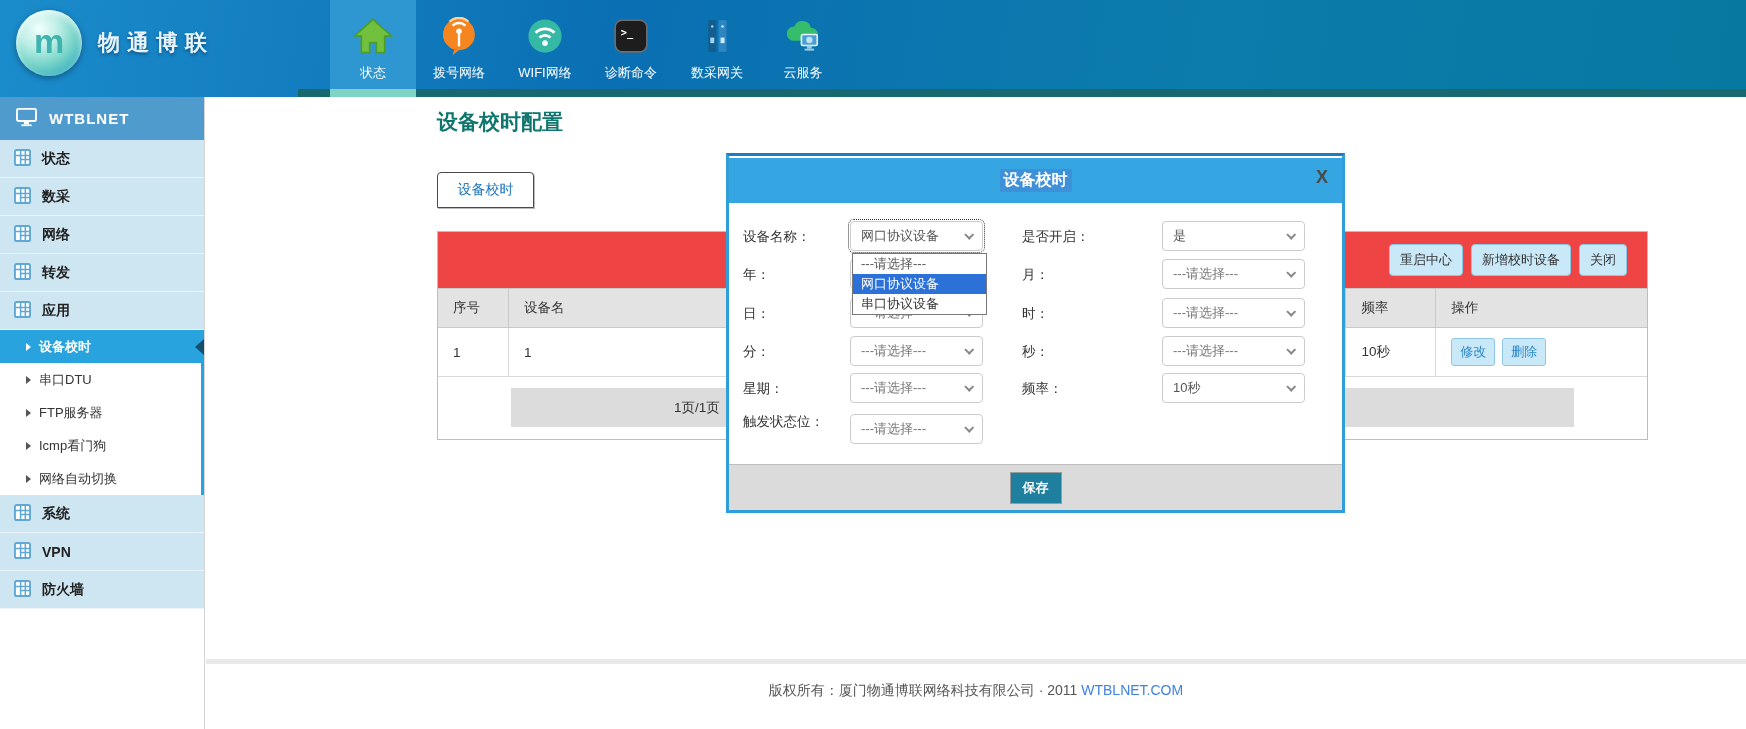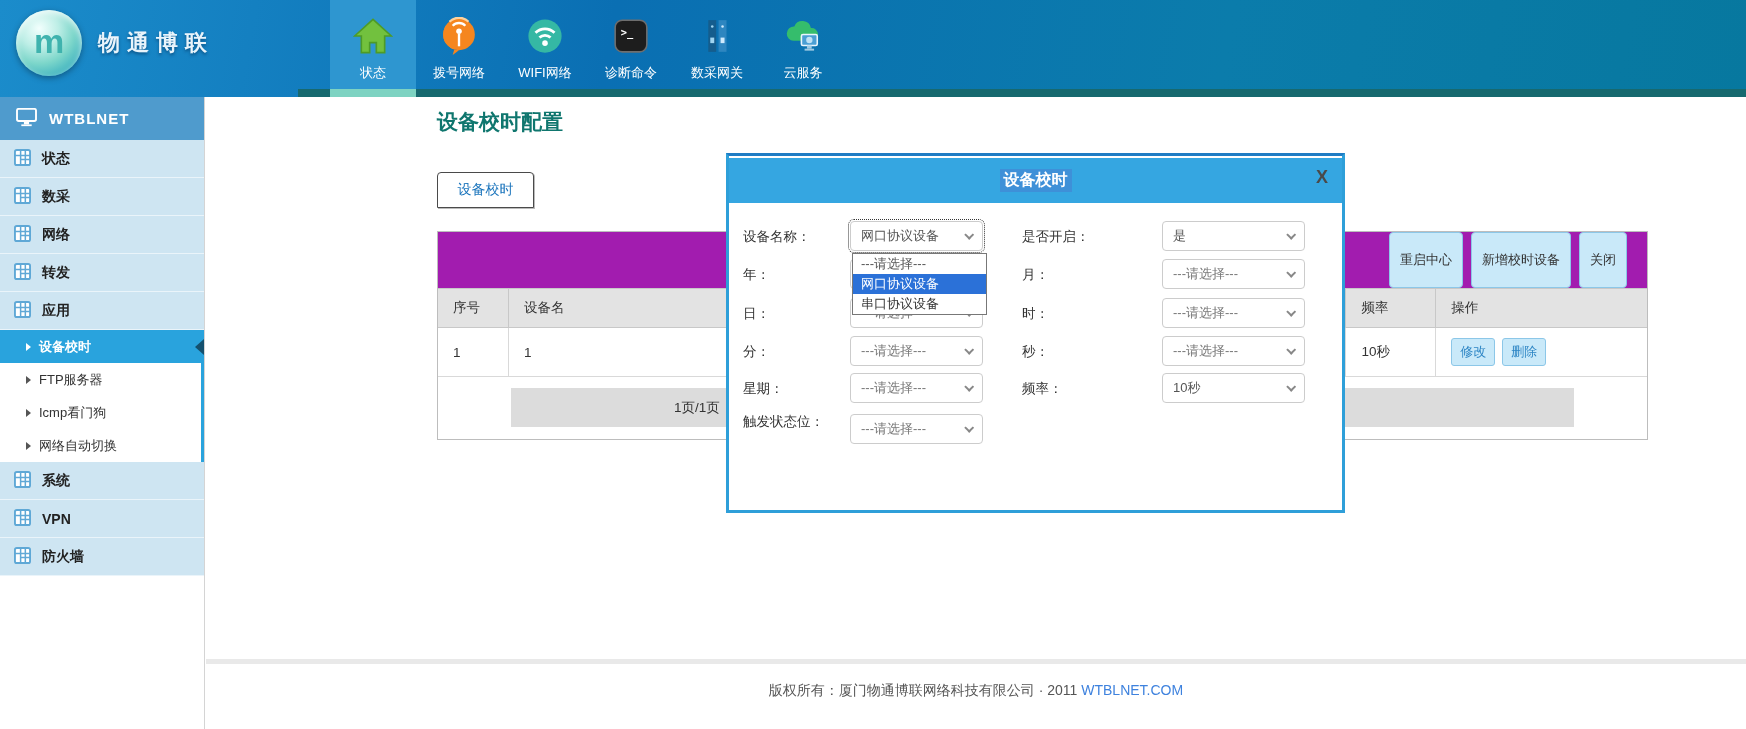--- a/index.html
+++ b/index.html
@@ -44,21 +44,21 @@
     border-top:8px solid transparent; border-bottom:8px solid transparent; border-right:9px solid #14506e; }
 
   
   .page-title { position:absolute; left:437px; top:100px; font-size:21px; font-weight:bold; color:#0f766e;margin-top:8px; }
   .tab { position:absolute; left:437px; top:172px; width:97px; height:36px; background:#fff;
     border:1px solid #4a4a4a; border-radius:4px 4px 0 0; color:#1a74bc; font-size:14px;
     display:flex; align-items:center; justify-content:center; cursor:pointer; box-shadow:1px 1px 0 #bbb; }
 
   .table-wrap { position:absolute; left:437px; top:231px; width:1211px; height:209px;
     border:1px solid #bdbdbd; background:#fff; }
-  .t-toolbar { height:56px; background:#a21caf; display:flex; 
+  .t-toolbar { height:56px; background:#ef4444; display:flex; align-items:center;
     justify-content:flex-end; padding-right:20px; gap:8px; }
   .btn-light { background:#c9e9f9; border:1px solid #8cc7e8; border-radius:4px; color:#333;
     font-size:13px; padding:6px 10px; cursor:pointer; white-space:nowrap; }
   .t-header { display:flex; height:40px; background:#e3e3e3; border-top:1px solid #c8c8c8;
     border-bottom:1px solid #c8c8c8; align-items:center; font-size:13.5px; color:#333; }
   .t-header > div, .t-row > div { padding-left:15px; height:100%; display:flex; align-items:center;
     border-right:1px solid #c8c8c8; }
   .t-row { display:flex; height:49px; background:#fff; font-size:13.5px; color:#333;
     border-bottom:1px solid #d9d9d9; }
   .t-row > div { border-right:1px solid #d9d9d9; }
@@ -237,20 +237,24 @@
     <span>应用</span>
   </div>
 
   <div class="sub-menu">
     <div class="sub-item active">
       <span class="caret"></span>
       <span>设备校时</span>
     </div>
     <div class="sub-item">
       <span class="caret"></span>
+      <span>串口DTU</span>
+    </div>
+    <div class="sub-item">
+      <span class="caret"></span>
       <span>FTP服务器</span>
     </div>
     <div class="sub-item">
       <span class="caret"></span>
       <span>Icmp看门狗</span>
     </div>
     <div class="sub-item">
       <span class="caret"></span>
       <span>网络自动切换</span>
     </div>
@@ -379,13 +383,16 @@
       <span>10秒</span>
       <span class="chev"></span>
     </div>
 
     <div class="dropdown">
       <div class="dd-item">---请选择---</div>
       <div class="dd-item selected">网口协议设备</div>
       <div class="dd-item opt3">串口协议设备</div>
     </div>
   </div>
+  <div class="modal-footer">
+    <button class="btn-save">保存</button>
+  </div>
 </div>
 
 </body></html>

